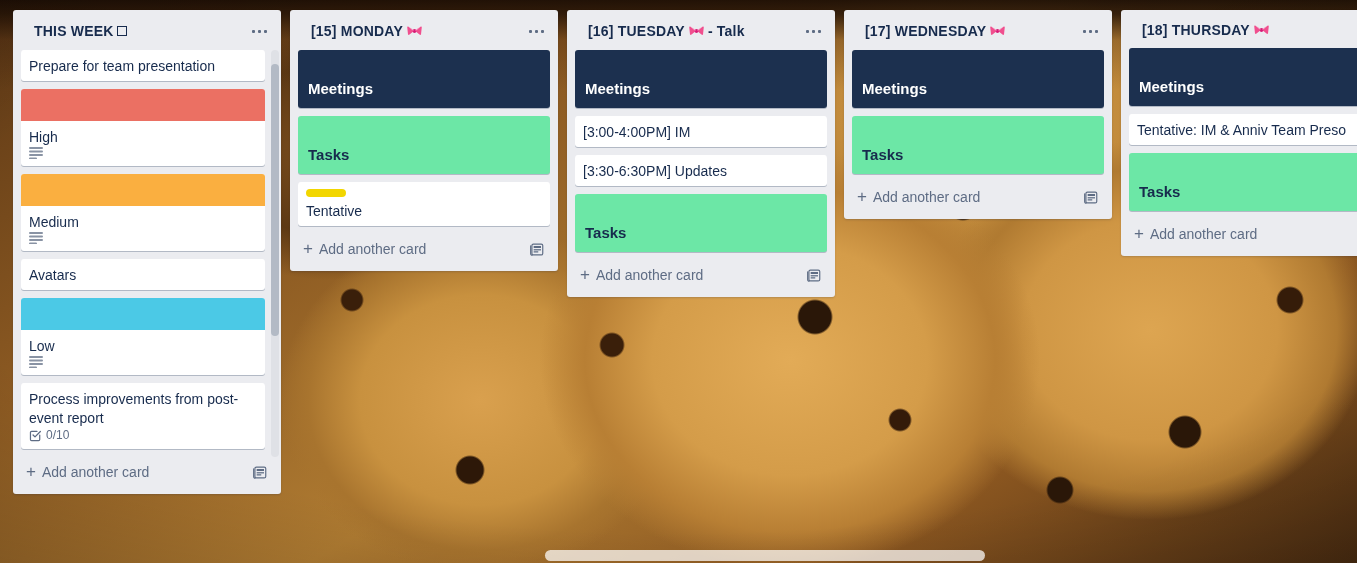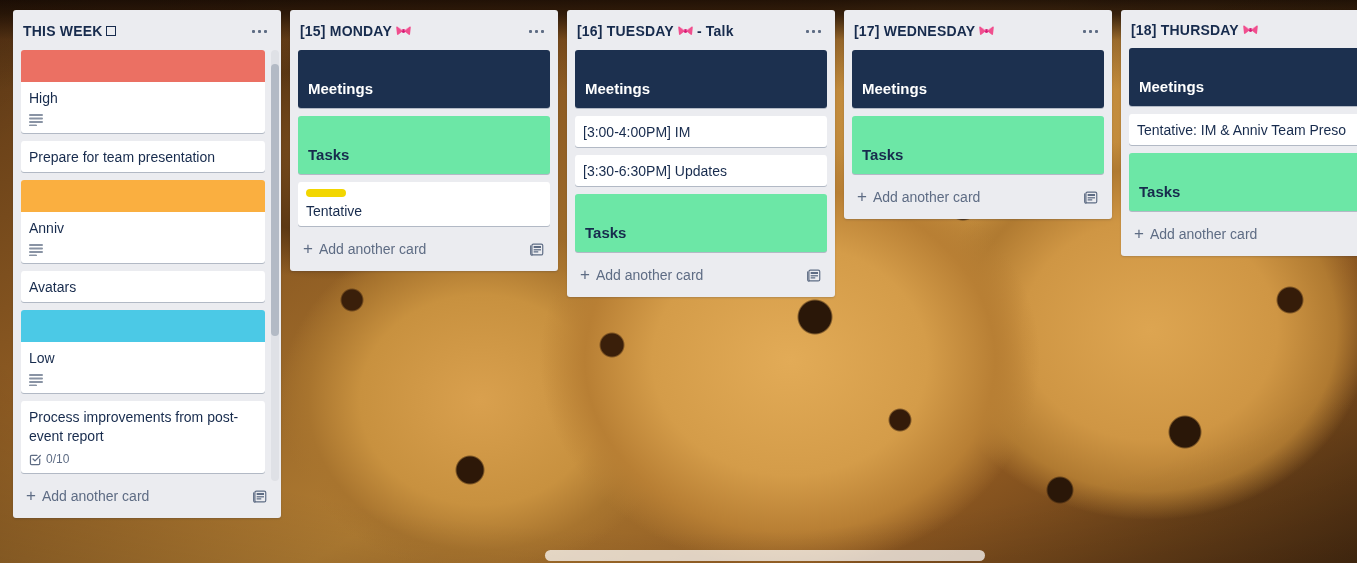--- a/index.html
+++ b/index.html
@@ -66,21 +66,21 @@
     padding: 0 0 8px 0;
     max-height: 537px;
     display: flex;
     flex-direction: column;
     box-shadow: 0 1px 2px rgba(9,30,66,.18);
   }
   .list-header {
     display: flex;
     align-items: center;
     justify-content: space-between;
-    padding: 10px 8px 8px 10px;
+    padding: 10px 8px 8px 21px;
     flex: 0 0 auto;
   }
   .list-title {
     font-size: 14px;
     font-weight: bold;
     color: #172B4D;
     letter-spacing: .2px;
     line-height: 20px;
     white-space: nowrap;
     overflow: hidden;
@@ -140,21 +140,21 @@
     height: 58px;
     display: flex;
     align-items: flex-end;
   }
   .card.header-card .card-title {
     padding: 0 10px 10px 10px;
   }
   .card-labels { display: flex; gap: 4px; margin-bottom: 5px; }
   .mini-label { width: 40px; height: 8px; border-radius: 4px; }
 
-  .badges { display: flex; align-items: flex-end; gap: 5px; margin-top: 6px; padding-bottom:2px; }
+  .badges { display: flex; align-items: flex-end; gap: 5px; padding-bottom:2px; }
   .badge { display: flex; align-items: center; gap: 4px; color: #5E6C84; font-size: 12px; }
   .desc-icon { display:block; }
   .check-icon { display:block; }
 
   .add-card {
     display: flex;
     align-items: center;
     justify-content: space-between;
     padding: 7px 10px 6px 9px;
     margin: 0 4px;
@@ -212,46 +212,46 @@
           <div class="list-menu">
             <span class="dots">
               <i></i>
               <i></i>
               <i></i>
             </span>
           </div>
         </div>
         <div class="cards scrolling">
           <div class="card">
+            <div class="card-body">
+              <div class="card-title">Prepare for team presentation</div>
+            </div>
+          </div>
+          <div class="card">
             <div class="card-cover" style="background:#EB7063"></div>
             <div class="card-body">
               <div class="card-title">High</div>
               <div class="badges">
                 <span class="badge">
                   <span>
                     <svg class="desc-icon" width="14" height="12" viewBox="0 0 14 12" aria-hidden="true">
     <rect x="0" y="0" width="14" height="2" rx="1" fill="#8993A4"></rect>
     <rect x="0" y="3.5" width="14" height="2" rx="1" fill="#8993A4"></rect>
     <rect x="0" y="7" width="14" height="2" rx="1" fill="#8993A4"></rect>
     <rect x="0" y="10.5" width="8" height="2" rx="1" fill="#8993A4"></rect>
   </svg>
                   </span>
                 </span>
               </div>
             </div>
           </div>
           <div class="card">
-            <div class="card-body">
-              <div class="card-title">Prepare for team presentation</div>
-            </div>
-          </div>
-          <div class="card">
             <div class="card-cover" style="background:#FAAF40"></div>
             <div class="card-body">
-              <div class="card-title">Anniv</div>
+              <div class="card-title">Medium</div>
               <div class="badges">
                 <span class="badge">
                   <span>
                     <svg class="desc-icon" width="14" height="12" viewBox="0 0 14 12" aria-hidden="true">
     <rect x="0" y="0" width="14" height="2" rx="1" fill="#8993A4"></rect>
     <rect x="0" y="3.5" width="14" height="2" rx="1" fill="#8993A4"></rect>
     <rect x="0" y="7" width="14" height="2" rx="1" fill="#8993A4"></rect>
     <rect x="0" y="10.5" width="8" height="2" rx="1" fill="#8993A4"></rect>
   </svg>
                   </span>

